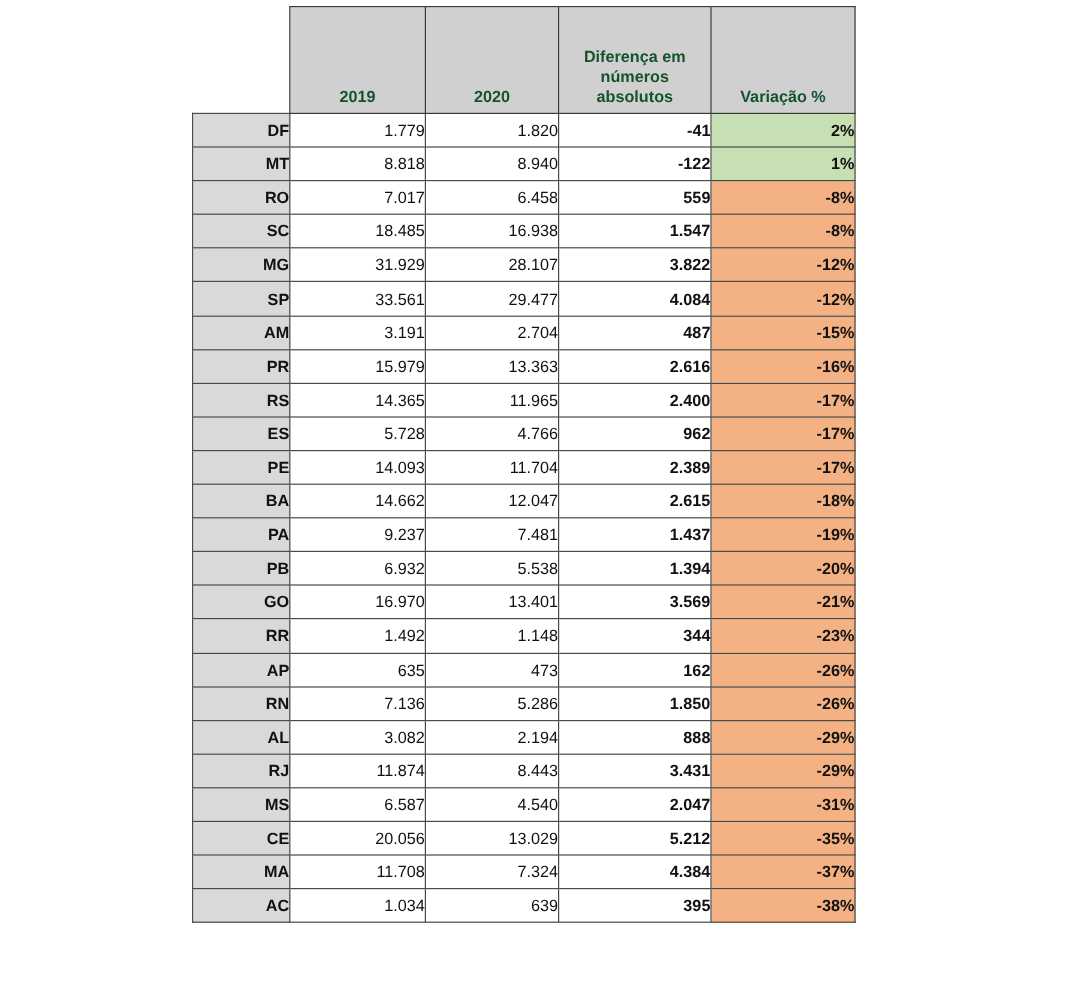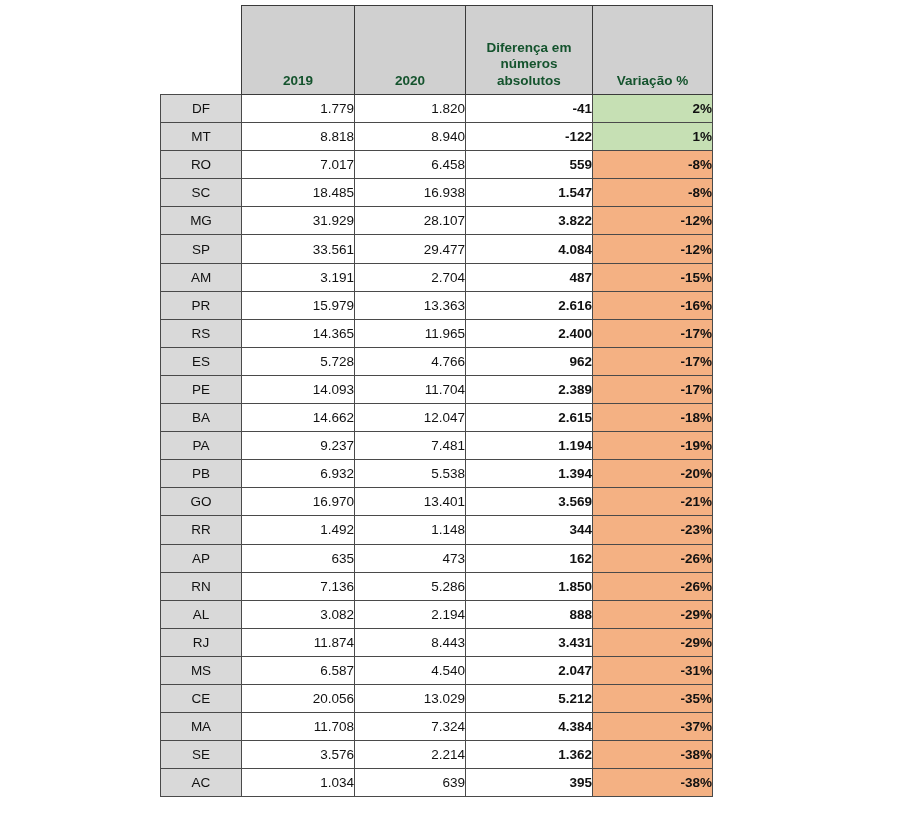--- a/index.html
+++ b/index.html
@@ -66,22 +66,22 @@
   tr.data-row td {
     height: 27.1px;
     border: 1.3px solid #4a4a4a;
     font-size: 13.5px;
     color: #111111;
     vertical-align: middle;
   }
 
   td.cell-state {
     background: #d9d9d9;
-    font-weight: normal;
-    text-align: center;
+    font-weight: bold;
+    text-align: right;
     padding-left: 9px;
   }
 
   td.cell-num {
     background: #ffffff;
     text-align: right;
     padding-right: 9px;
   }
   td.cell-num.bold {
     font-weight: bold;
@@ -196,21 +196,21 @@
           <td class="cell-state">BA</td>
           <td class="cell-num">14.662</td>
           <td class="cell-num">12.047</td>
           <td class="cell-num bold">2.615</td>
           <td class="cell-var neg">-18%</td>
         </tr>
         <tr class="data-row">
           <td class="cell-state">PA</td>
           <td class="cell-num">9.237</td>
           <td class="cell-num">7.481</td>
-          <td class="cell-num bold">1.194</td>
+          <td class="cell-num bold">1.437</td>
           <td class="cell-var neg">-19%</td>
         </tr>
         <tr class="data-row">
           <td class="cell-state">PB</td>
           <td class="cell-num">6.932</td>
           <td class="cell-num">5.538</td>
           <td class="cell-num bold">1.394</td>
           <td class="cell-var neg">-20%</td>
         </tr>
         <tr class="data-row">
@@ -270,27 +270,20 @@
           <td class="cell-var neg">-35%</td>
         </tr>
         <tr class="data-row">
           <td class="cell-state">MA</td>
           <td class="cell-num">11.708</td>
           <td class="cell-num">7.324</td>
           <td class="cell-num bold">4.384</td>
           <td class="cell-var neg">-37%</td>
         </tr>
         <tr class="data-row">
-          <td class="cell-state">SE</td>
-          <td class="cell-num">3.576</td>
-          <td class="cell-num">2.214</td>
-          <td class="cell-num bold">1.362</td>
-          <td class="cell-var neg">-38%</td>
-        </tr>
-        <tr class="data-row">
           <td class="cell-state">AC</td>
           <td class="cell-num">1.034</td>
           <td class="cell-num">639</td>
           <td class="cell-num bold">395</td>
           <td class="cell-var neg">-38%</td>
         </tr>
       </tbody>
   </table>
 </div>
 

